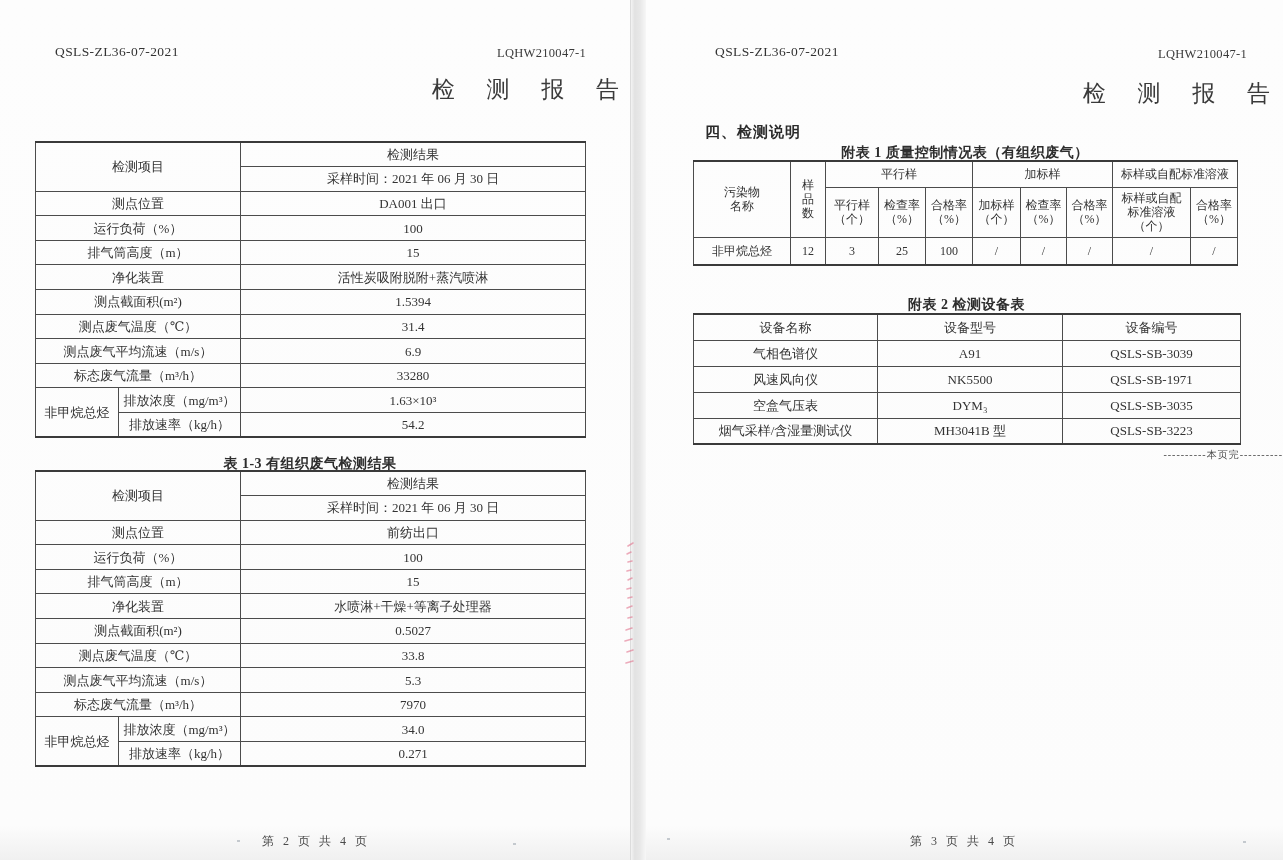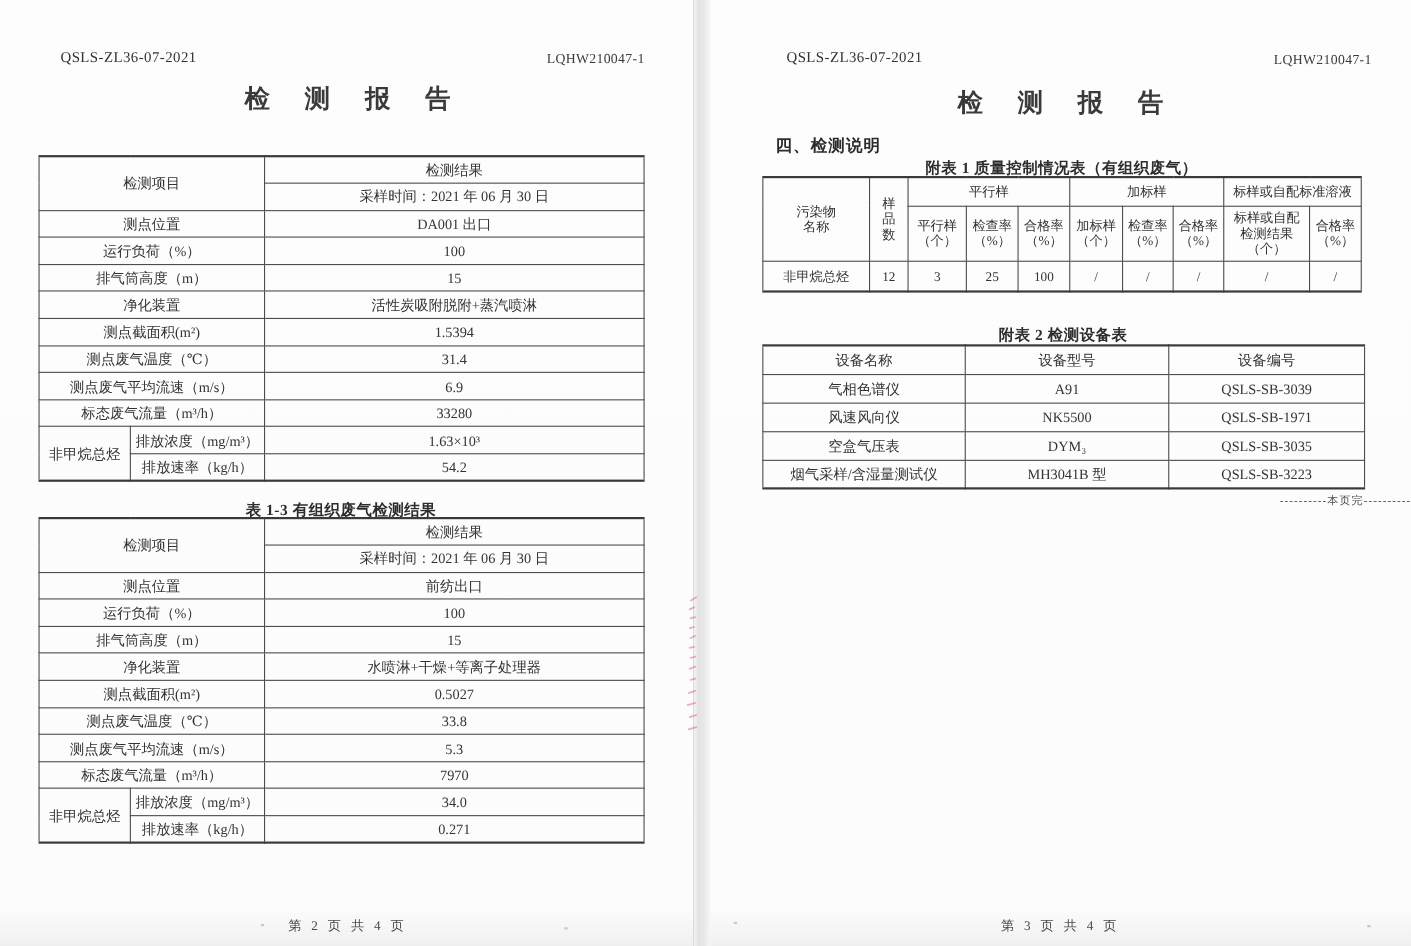--- a/index.html
+++ b/index.html
@@ -17,22 +17,22 @@
   .page-left  { left:0;   width:632px; }
   .page-right { left:645px; width:638px; }
   .spine {
     position:absolute; left:630px; top:0; width:16px; height:860px;
     background:linear-gradient(90deg,#f3f3f3 0%,#e2e2e2 25%,#e8e8e8 60%,#f7f7f7 100%);
     border-left:1px solid #dcdcdc;
   }
   .hdr-left  { position:absolute; font-size:13.5px; letter-spacing:0.4px; color:#333; }
   .hdr-right { position:absolute; font-size:12.5px; letter-spacing:0.3px; color:#3a3a3a; }
   .doc-title {
-    position:absolute; width:100%; text-align:center;
-    font-size:23px; font-weight:bold; letter-spacing:13px; text-indent:13px; color:#3a3a3a;
+    position:absolute; width:100%; text-align:right;
+    font-size:23px; font-weight:normal; letter-spacing:13px; text-indent:13px; color:#3a3a3a;
   }
   .tbl-caption {
     position:absolute; text-align:center;
     font-size:14px; font-weight:bold; color:#2d2d2d; letter-spacing:0.5px;
   }
   .section-heading {
     position:absolute; font-size:15px; font-weight:bold; color:#2b2b2b; letter-spacing:1px;
   }
   table { border-collapse:collapse; table-layout:fixed; position:absolute; background:transparent; }
   td {
@@ -225,21 +225,21 @@
 （%）</td>
         <td>合格率
 （%）</td>
         <td>加标样
 （个）</td>
         <td>检查率
 （%）</td>
         <td>合格率
 （%）</td>
         <td>标样或自配
-检测结果
+标准溶液
 （个）</td>
         <td>合格率
 （%）</td>
       </tr>
       <tr style="height:28px;">
         <td>非甲烷总烃</td>
         <td>12</td>
         <td>3</td>
         <td>25</td>
         <td>100</td>

